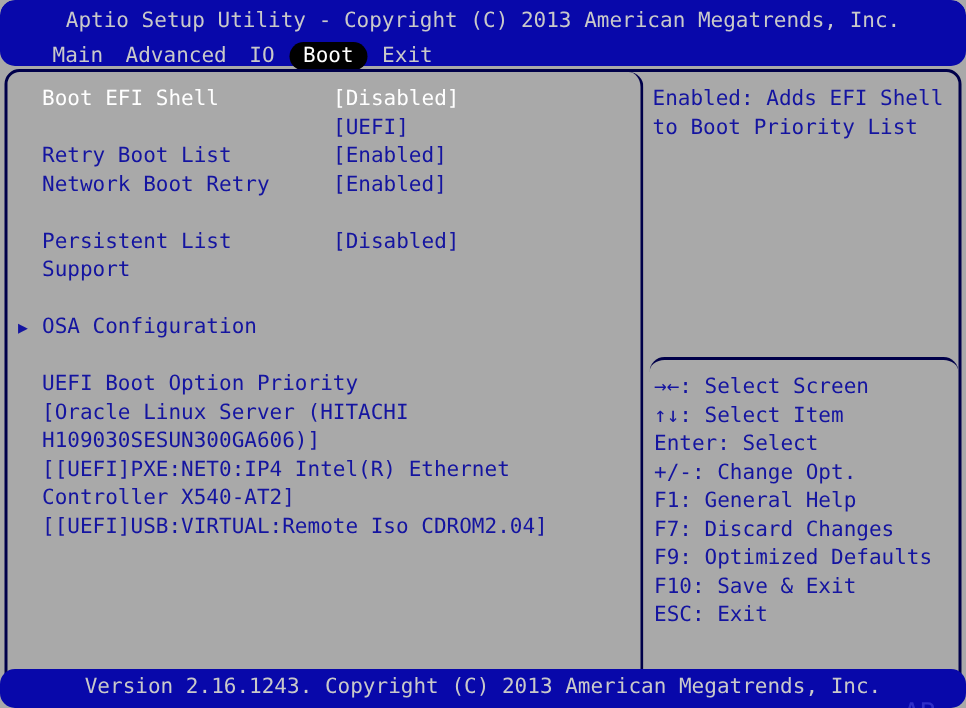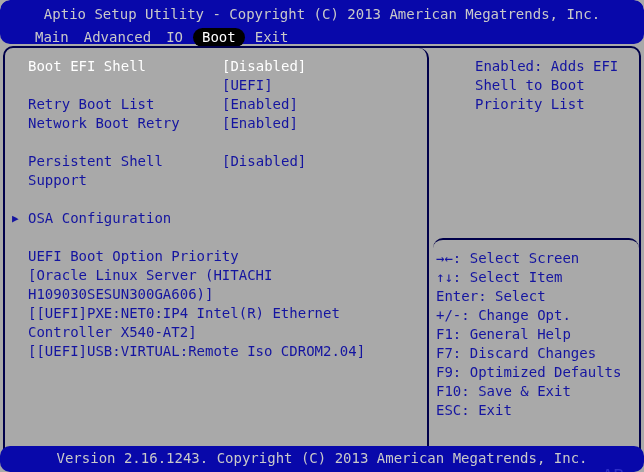--- a/index.html
+++ b/index.html
@@ -59,21 +59,20 @@
   .prio-heading{margin-left:23px;}
   .prio-entry{margin-left:23px;width:392px;word-wrap:break-word;}
   
   .right-panel{
     flex:1;color:var(--text-blue);overflow:hidden;
     display:flex;flex-direction:column;
   }
   .help-text{
     height:190px;flex:0 0 190px;
     padding:9px 2px 0 6px;
-    margin-left:40px;
   }
   .keys{
     border-top:2px solid var(--border-navy);
     margin-left:4px;
     padding:9px 0 0 3px;
     flex:1;
   }
   .key-row{min-height:19px;white-space:nowrap;}
   
   .footer{
@@ -93,21 +92,21 @@
   <div class="title">Aptio Setup Utility - Copyright (C) 2013 American Megatrends, Inc.</div>
   <div class="menubar" id="menubar"><span class="menu-item">Main</span><span class="menu-item">Advanced</span><span class="menu-item">IO</span><span class="menu-item sel">Boot</span><span class="menu-item">Exit</span></div>
 </div>
 
 <div class="main-box">
   <div class="left-panel" id="leftpanel">
       <div class="row selected"><span class="lbl">Boot EFI Shell</span><span class="val">[Disabled]</span></div>
       <div class="row"><span class="val">[UEFI]</span></div>
       <div class="row"><span class="lbl">Retry Boot List</span><span class="val">[Enabled]</span></div>
       <div class="row"><span class="lbl">Network Boot Retry</span><span class="val">[Enabled]</span></div>
-      <div class="row mt"><span class="lbl">Persistent Shell Support</span><span class="val">[Disabled]</span></div>
+      <div class="row mt"><span class="lbl">Persistent List Support</span><span class="val">[Disabled]</span></div>
       <div class="row mt"><span class="arrow">▶</span><span class="submenu-lbl">OSA Configuration</span></div>
       <div class="row mt prio-heading">UEFI Boot Option Priority</div>
       <div class="prio-entry">[Oracle Linux Server (HITACHI H109030SESUN300GA606)]</div>
       <div class="prio-entry">[[UEFI]PXE:NET0:IP4 Intel(R) Ethernet Controller X540-AT2]</div>
       <div class="prio-entry">[[UEFI]USB:VIRTUAL:Remote Iso CDROM2.04]</div>
     </div>
   <div class="right-panel">
     <div class="help-text">Enabled: Adds EFI Shell to Boot Priority List</div>
     <div class="keys" id="keys">
         <div class="key-row">→←: Select Screen</div>

